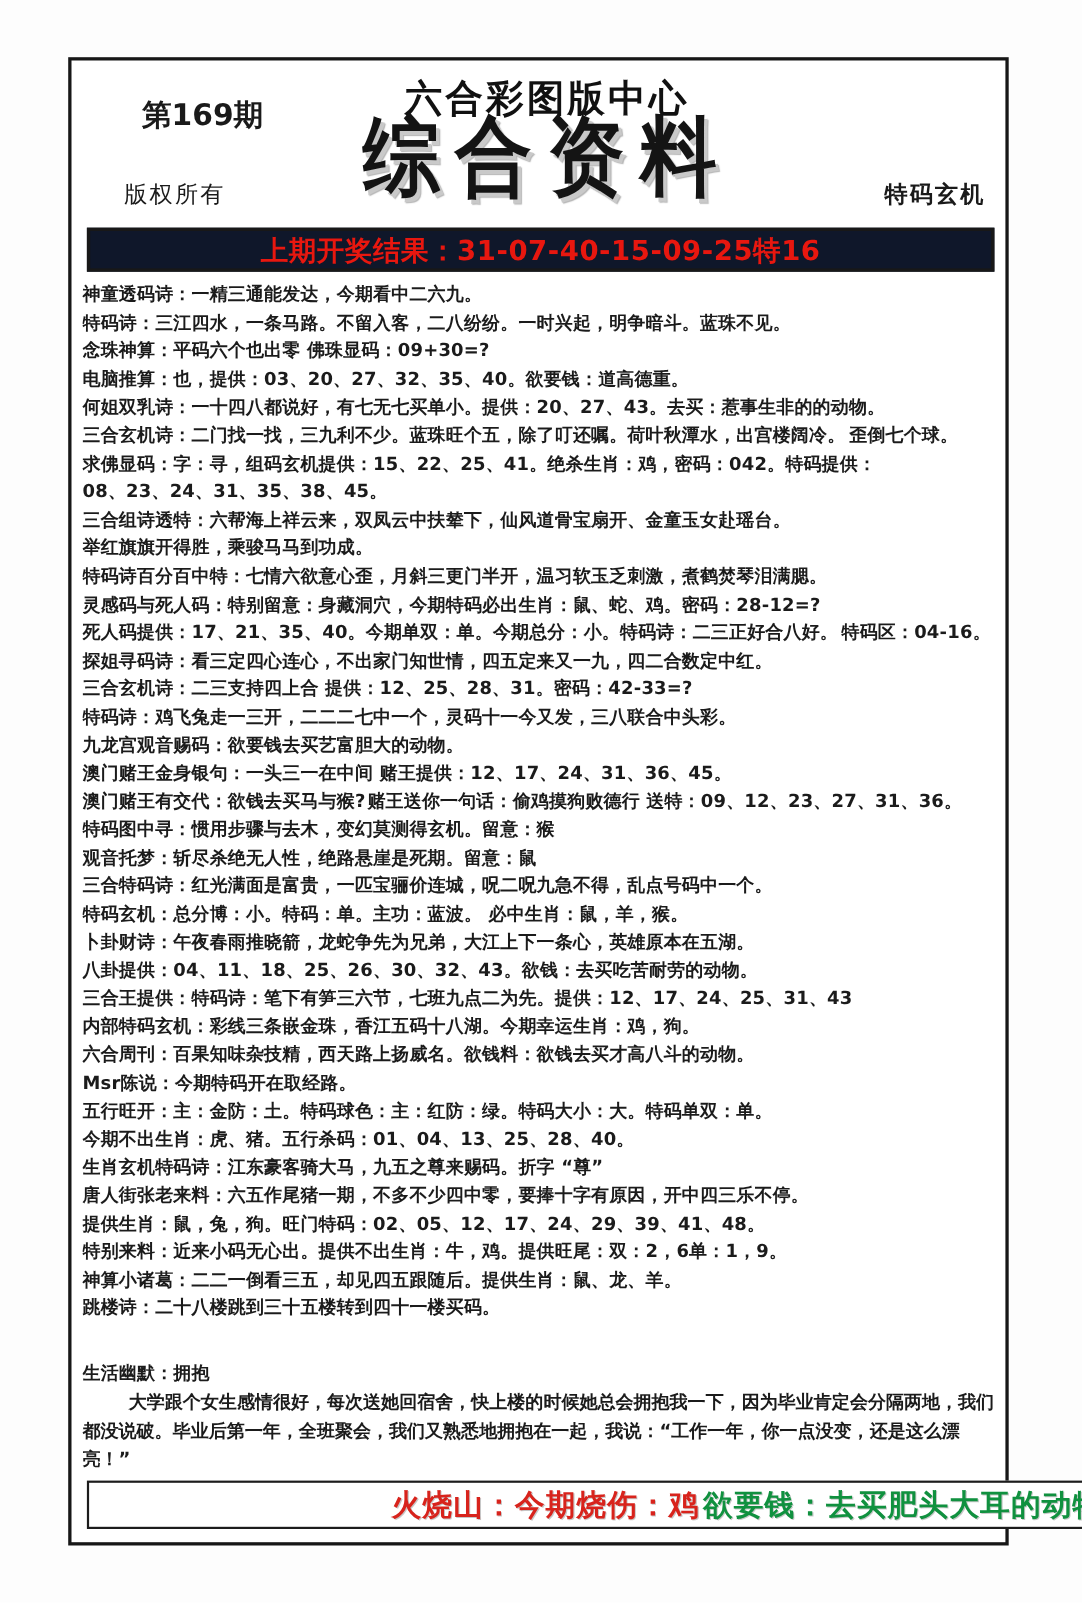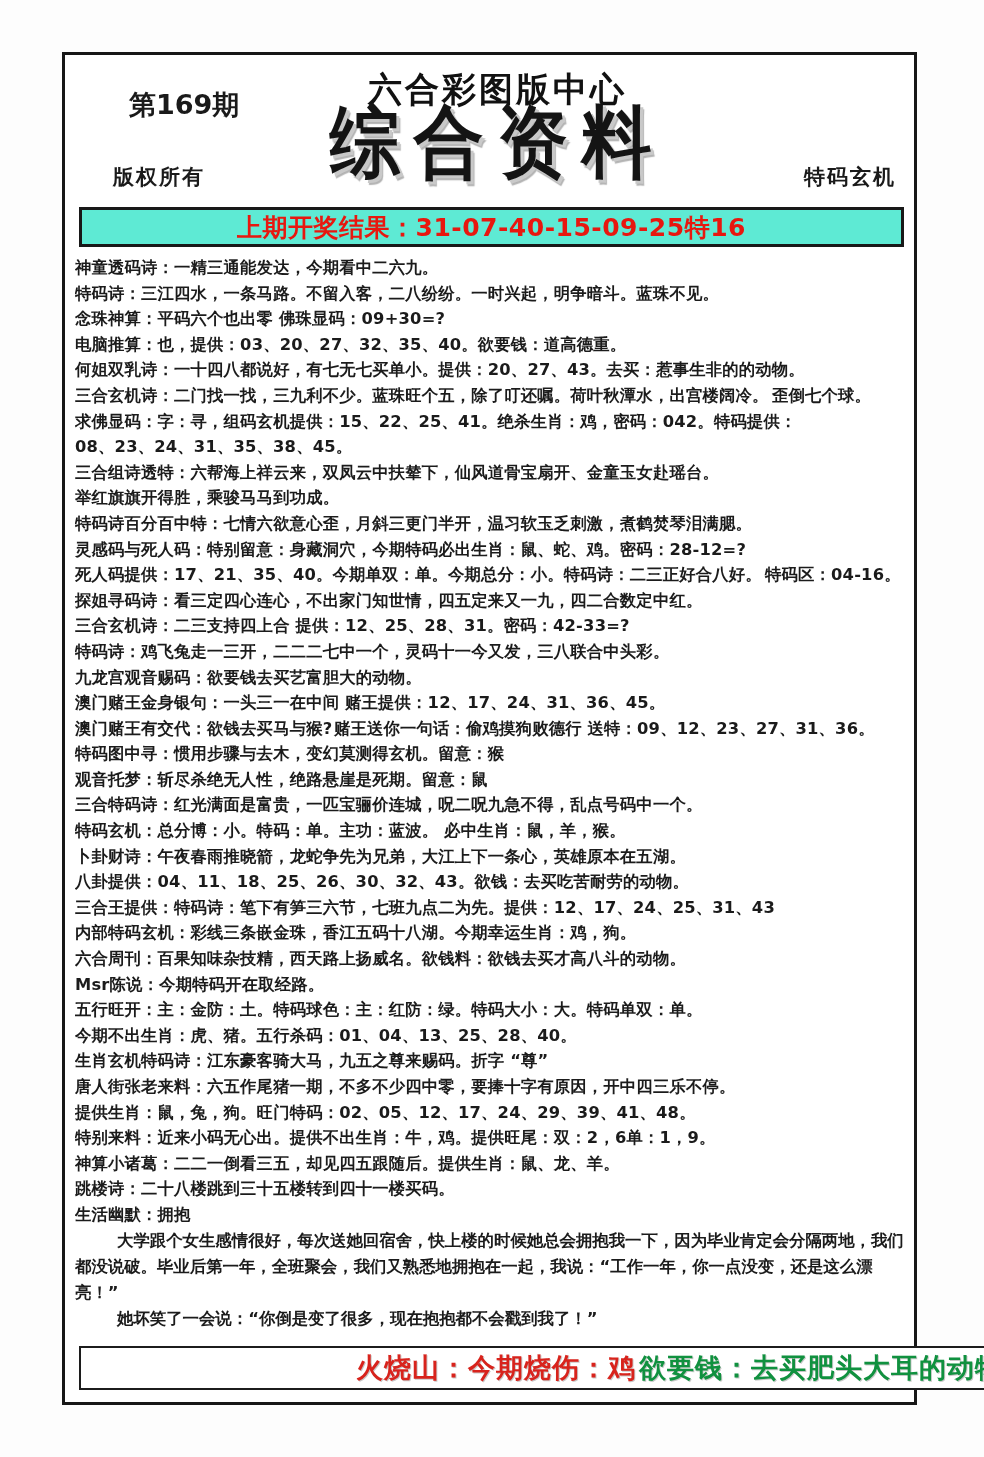--- a/index.html
+++ b/index.html
@@ -48,21 +48,21 @@
     font-weight: bold;
     color: #1a1a1a;
     letter-spacing: 0px;
     font-family: "DejaVu Sans", "Liberation Sans", sans-serif;
   }
   .copyright-left {
     position: absolute;
     left: 32px;
     top: 108px;
     font-size: 21px;
-    font-weight: bold;
+    font-weight: normal;
     color: #1a1a1a;
     letter-spacing: 2px;
   }
   .copyright-right {
     position: absolute;
     right: 18px;
     top: 108px;
     font-size: 21px;
     font-weight: bold;
     color: #1a1a1a;
@@ -99,21 +99,21 @@
 
   
   .result-box {
     position: absolute;
     left: 14px;
     top: 152px;
     width: 825px;
     height: 40px;
     border: 3px solid #181818;
     box-sizing: border-box;
-    background: #5eead4;
+    background: #0f172a;
     display: flex;
     align-items: center;
     justify-content: center;
   }
   .result-text {
     color: #e8170f;
     font-size: 25px;
     font-weight: bold;
     letter-spacing: 0.5px;
     white-space: nowrap;
@@ -198,21 +198,21 @@
 
       <div class="copyright-right">特码玄机</div>
     </div>
 
     <div class="result-box">
       <span class="result-text" style="color: rgb(232, 23, 15);">上期开奖结果：31-07-40-15-09-25特16</span>
     </div>
 
     <div class="body-block">
       <div id="lines-host"><div class="line" style="display: inline-block; transform-origin: left center; transform: scaleX(0.9952);">神童透码诗：一精三通能发达，今期看中二六九。</div><div class="line" style="display: inline-block; transform-origin: left center; transform: scaleX(0.9952);">特码诗：三江四水，一条马路。不留入客，二八纷纷。一时兴起，明争暗斗。蓝珠不见。</div><div class="line" style="display: inline-block; transform-origin: left center; transform: scaleX(0.9952);">念珠神算：平码六个也出零 佛珠显码：09+30=?</div><div class="line" style="display: inline-block; transform-origin: left center; transform: scaleX(0.9952);">电脑推算：也，提供：03、20、27、32、35、40。欲要钱：道高德重。</div><div class="line" style="display: inline-block; transform-origin: left center; transform: scaleX(0.9952);">何姐双乳诗：一十四八都说好，有七无七买单小。提供：20、27、43。去买：惹事生非的的动物。</div><div class="line" style="display: inline-block; transform-origin: left center; transform: scaleX(0.9952);">三合玄机诗：二门找一找，三九利不少。蓝珠旺个五，除了叮还嘱。荷叶秋潭水，出宫楼阔冷。</div><div class="line" style="display: inline-block; transform-origin: left center; transform: scaleX(0.9952);">歪倒七个球。</div><div class="line" style="display: inline-block; transform-origin: left center; transform: scaleX(0.9952);">求佛显码：字：寻，组码玄机提供：15、22、25、41。绝杀生肖：鸡，密码：042。特码提供：</div><div class="line" style="display: inline-block; transform-origin: left center; transform: scaleX(0.9952);">08、23、24、31、35、38、45。</div><div class="line" style="display: inline-block; transform-origin: left center; transform: scaleX(0.9952);">三合组诗透特：六帮海上祥云来，双凤云中扶辇下，仙风道骨宝扇开、金童玉女赴瑶台。</div><div class="line" style="display: inline-block; transform-origin: left center; transform: scaleX(0.9952);">举红旗旗开得胜，乘骏马马到功成。</div><div class="line" style="display: inline-block; transform-origin: left center; transform: scaleX(0.9952);">特码诗百分百中特：七情六欲意心歪，月斜三更门半开，温习软玉乏刺激，煮鹤焚琴泪满腮。</div><div class="line" style="display: inline-block; transform-origin: left center; transform: scaleX(0.9952);">灵感码与死人码：特别留意：身藏洞穴，今期特码必出生肖：鼠、蛇、鸡。密码：28-12=?</div><div class="line" style="display: inline-block; transform-origin: left center; transform: scaleX(0.9952);">死人码提供：17、21、35、40。今期单双：单。今期总分：小。特码诗：二三正好合八好。</div><div class="line" style="display: inline-block; transform-origin: left center; transform: scaleX(0.9952);">特码区：04-16。</div><div class="line" style="display: inline-block; transform-origin: left center; transform: scaleX(0.9952);">探姐寻码诗：看三定四心连心，不出家门知世情，四五定来又一九，四二合数定中红。</div><div class="line" style="display: inline-block; transform-origin: left center; transform: scaleX(0.9952);">三合玄机诗：二三支持四上合 提供：12、25、28、31。密码：42-33=?</div><div class="line" style="display: inline-block; transform-origin: left center; transform: scaleX(0.9952);">特码诗：鸡飞兔走一三开，二二二七中一个，灵码十一今又发，三八联合中头彩。</div><div class="line" style="display: inline-block; transform-origin: left center; transform: scaleX(0.9952);">九龙宫观音赐码：欲要钱去买艺富胆大的动物。</div><div class="line" style="display: inline-block; transform-origin: left center; transform: scaleX(0.9952);">澳门赌王金身银句：一头三一在中间 赌王提供：12、17、24、31、36、45。</div><div class="line" style="display: inline-block; transform-origin: left center; transform: scaleX(0.9952);">澳门赌王有交代：欲钱去买马与猴?</div><div class="line" style="display: inline-block; transform-origin: left center; transform: scaleX(0.9952);">赌王送你一句话：偷鸡摸狗败德行 送特：09、12、23、27、31、36。</div><div class="line" style="display: inline-block; transform-origin: left center; transform: scaleX(0.9952);">特码图中寻：惯用步骤与去木，变幻莫测得玄机。留意：猴</div><div class="line" style="display: inline-block; transform-origin: left center; transform: scaleX(0.9952);">观音托梦：斩尽杀绝无人性，绝路悬崖是死期。留意：鼠</div><div class="line" style="display: inline-block; transform-origin: left center; transform: scaleX(0.9952);">三合特码诗：红光满面是富贵，一匹宝骊价连城，呪二呪九急不得，乱点号码中一个。</div><div class="line" style="display: inline-block; transform-origin: left center; transform: scaleX(0.9952);">特码玄机：总分博：小。特码：单。主功：蓝波。 必中生肖：鼠，羊，猴。</div><div class="line" style="display: inline-block; transform-origin: left center; transform: scaleX(0.9952);">卜卦财诗：午夜春雨推晓箭，龙蛇争先为兄弟，大江上下一条心，英雄原本在五湖。</div><div class="line" style="display: inline-block; transform-origin: left center; transform: scaleX(0.9952);">八卦提供：04、11、18、25、26、30、32、43。欲钱：去买吃苦耐劳的动物。</div><div class="line" style="display: inline-block; transform-origin: left center; transform: scaleX(0.9952);">三合王提供：特码诗：笔下有笋三六节，七班九点二为先。提供：12、17、24、25、31、43</div><div class="line" style="display: inline-block; transform-origin: left center; transform: scaleX(0.9952);">内部特码玄机：彩线三条嵌金珠，香江五码十八湖。今期幸运生肖：鸡，狗。</div><div class="line" style="display: inline-block; transform-origin: left center; transform: scaleX(0.9952);">六合周刊：百果知味杂技精，西天路上扬威名。欲钱料：欲钱去买才高八斗的动物。</div><div class="line" style="display: inline-block; transform-origin: left center; transform: scaleX(0.9952);">Msr陈说：今期特码开在取经路。</div><div class="line" style="display: inline-block; transform-origin: left center; transform: scaleX(0.9952);">五行旺开：主：金防：土。特码球色：主：红防：绿。特码大小：大。特码单双：单。</div><div class="line" style="display: inline-block; transform-origin: left center; transform: scaleX(0.9952);">今期不出生肖：虎、猪。五行杀码：01、04、13、25、28、40。</div><div class="line" style="display: inline-block; transform-origin: left center; transform: scaleX(0.9952);">生肖玄机特码诗：江东豪客骑大马，九五之尊来赐码。折字 “尊”</div><div class="line" style="display: inline-block; transform-origin: left center; transform: scaleX(0.9952);">唐人街张老来料：六五作尾猪一期，不多不少四中零，要捧十字有原因，开中四三乐不停。</div><div class="line" style="display: inline-block; transform-origin: left center; transform: scaleX(0.9952);">提供生肖：鼠，兔，狗。旺门特码：02、05、12、17、24、29、39、41、48。</div><div class="line" style="display: inline-block; transform-origin: left center; transform: scaleX(0.9952);">特别来料：近来小码无心出。提供不出生肖：牛，鸡。提供旺尾：双：2，6单：1，9。</div><div class="line" style="display: inline-block; transform-origin: left center; transform: scaleX(0.9952);">神算小诸葛：二二一倒看三五，却见四五跟随后。提供生肖：鼠、龙、羊。</div><div class="line" style="display: inline-block; transform-origin: left center; transform: scaleX(0.9952);">跳楼诗：二十八楼跳到三十五楼转到四十一楼买码。</div></div>
-      <div class="line" style="display: inline-block; transform-origin: left center; transform: scaleX(0.9952);"> 生活幽默：拥抱</div>
+      <div class="line" style="display: inline-block; transform-origin: left center; transform: scaleX(0.9952); margin-top: 34px;"> 生活幽默：拥抱</div>
       <div id="humor-host">
           <div class="humor-para">大学跟个女生感情很好，每次送她回宿舍，快上楼的时候她总会拥抱我一下，因为毕业肯定会分隔两地，我们都没说破。毕业后第一年，全班聚会，我们又熟悉地拥抱在一起，我说：“工作一年，你一点没变，还是这么漂亮！”</div>
           <div class="humor-para">她坏笑了一会说：“你倒是变了很多，现在抱抱都不会戳到我了！”</div>
         </div>
     </div>
 
     <div class="footer-bar">
       <span class="footer-red" style="color: rgb(216, 35, 28);">火烧山：今期烧伤：鸡</span>
       <span class="footer-green" style="color: rgb(16, 145, 63);">欲要钱：去买肥头大耳的动物</span>
     </div>

